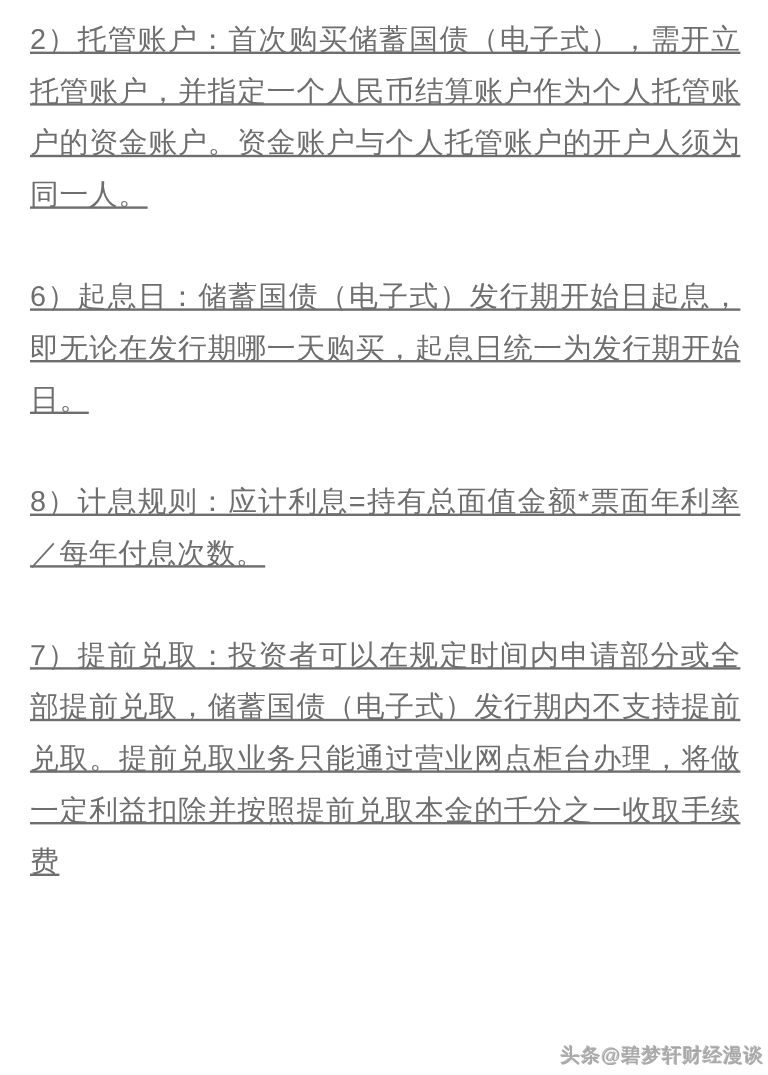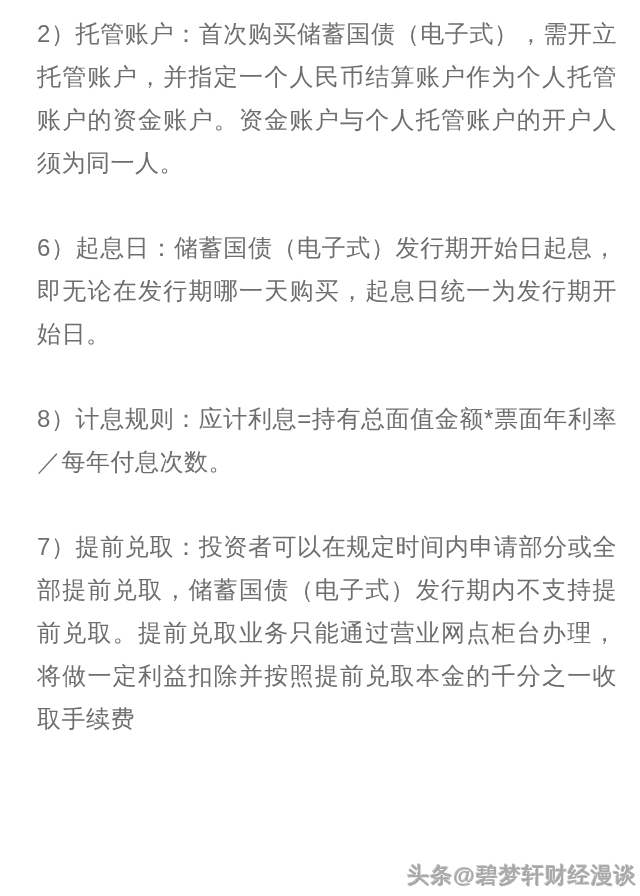--- a/index.html
+++ b/index.html
@@ -20,31 +20,32 @@
     top: 12px;
     width: 592px;
     color: #6e6e6e;
     font-size: 24px;
     line-height: 43px;
     text-align: justify;
     text-justify: inter-ideograph;
     letter-spacing: 0.5px;
   }
   .para {
-    margin: 0 0 42px 12px;
+    margin: 0 0 42px 0;
     word-break: break-all;
+    text-decoration: underline;
   }
   .para:last-of-type {
     margin-bottom: 0;
   }
   .watermark {
     position: absolute;
     right: 3px;
     bottom: 5px;
-    font-size: 22px;
+    font-size: 16px;
     font-weight: bold;
     letter-spacing: 1px;
     color: rgba(158, 158, 158, 0.85);
     text-shadow: 1px 1px 0 rgba(255, 255, 255, 0.95),
                  -1px -1px 0 rgba(110, 110, 110, 0.45);
     white-space: nowrap;
     text-align: center;
   }
 </style>
 </head>

